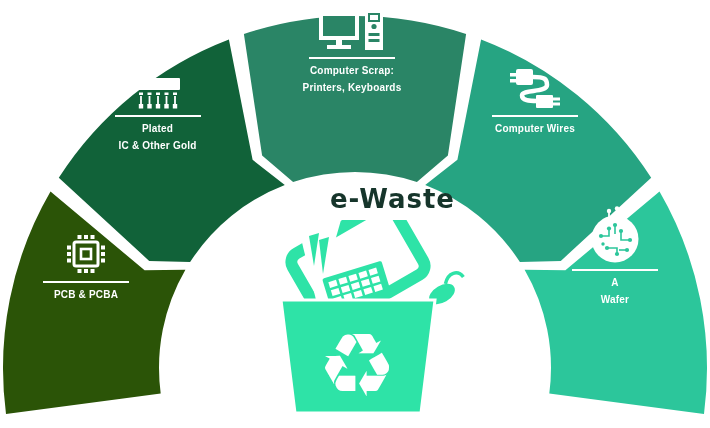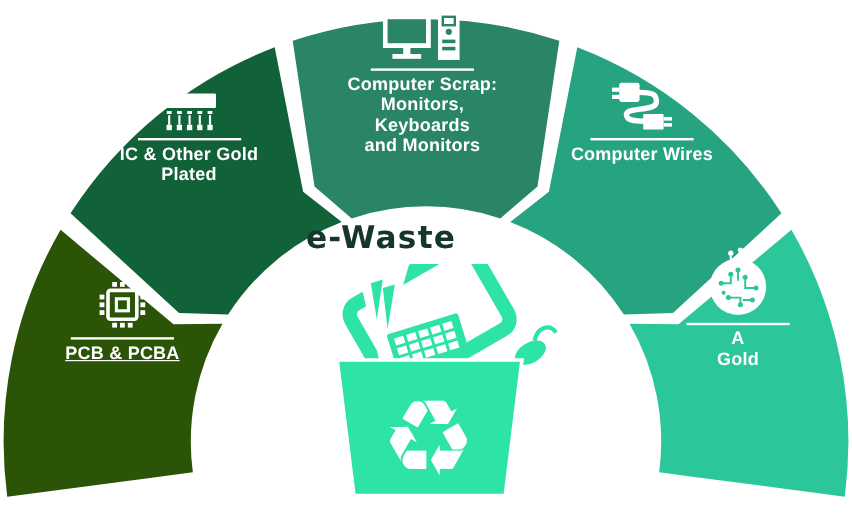--- a/index.html
+++ b/index.html
@@ -4,46 +4,46 @@
 <style>
   html,body{margin:0;padding:0;}
   body{
     width:710px;height:428px;position:relative;background:#ffffff;overflow:hidden;
     font-family:"Liberation Sans", sans-serif;
   }
   #stage{position:absolute;inset:0;width:710px;height:428px;}
   svg.fan{position:absolute;left:0;top:0;}
   .seg-label{
     position:absolute;color:#fff;text-align:center;
-    font-weight:bold;font-size:15px;line-height:17px;letter-spacing:.2px;
+    font-weight:bold;font-size:10px;line-height:17px;letter-spacing:.2px;
   }
   .seg-label .icon{display:block;margin:0 auto;}
   .overline{height:2px;background:#fff;margin:5px auto 3px auto;width:86px;}
   .seg-label p{margin:0;}
   #center-title{
-    position:absolute;left:255px;top:184px;width:200px;text-align:left;
+    position:absolute;left:255px;top:184px;width:200px;text-align:right;
     font-family:"DejaVu Sans", sans-serif;font-weight:bold;font-size:26px;
     letter-spacing:1px;color:var(--title-color,#16352B);
   }
   #bin-wrap{position:absolute;left:253px;top:220px;width:214px;height:208px;}
 </style>
 </head>
 <body>
 
 <div id="stage">
 
   <svg class="fan" width="710" height="428" viewBox="0 0 710 428" id="fan">
       <path d="M6.0,413.9 A352 352 0 0 1 50.5,191.5 L144.6,270.3 L185.4,269.7 A196 196 0 0 0 160.7,393.6 L125.0,398.3 Z" fill="#2B5407"></path>
       <path d="M58.8,177.8 A352 352 0 0 1 228.9,39.4 L252.6,159.8 L284.8,185.0 A196 196 0 0 0 190.1,262.1 L149.2,260.9 Z" fill="#116239"></path>
       <path d="M243.9,34.0 A352 352 0 0 1 466.1,34.0 L447.9,155.4 L416.9,182.0 A196 196 0 0 0 293.1,182.0 L262.1,155.4 Z" fill="#2A8566"></path>
       <path d="M481.1,39.4 A352 352 0 0 1 651.2,177.8 L560.8,260.9 L519.9,262.1 A196 196 0 0 0 425.2,185.0 L457.4,159.8 Z" fill="#26A482"></path>
       <path d="M659.5,191.5 A352 352 0 0 1 704.0,413.9 L585.0,398.3 L549.3,393.6 A196 196 0 0 0 524.6,269.7 L565.4,270.3 Z" fill="#2CC69B"></path>
     </svg>
 
-  <div class="seg-label" style="left:32px;top:232px;width:140px;text-decoration:underline;">
+  <div class="seg-label" style="left:16px;top:232px;width:140px;">
     <svg class="icon" width="44" height="44" viewBox="0 0 44 44">
       <rect x="10" y="10" width="24" height="24" rx="2" fill="none" stroke="#fff" stroke-width="3"></rect>
       <rect x="17" y="17" width="10" height="10" fill="none" stroke="#fff" stroke-width="2.6"></rect>
       <g fill="#fff">
         <rect x="13.5" y="3" width="4" height="4"></rect>
           <rect x="20" y="3" width="4" height="4"></rect>
           <rect x="26.5" y="3" width="4" height="4"></rect>
         <rect x="13.5" y="37" width="4" height="4"></rect>
           <rect x="20" y="37" width="4" height="4"></rect>
           <rect x="26.5" y="37" width="4" height="4"></rect>
@@ -74,40 +74,39 @@
           <rect x="31.6" y="20" width="1.8" height="8"></rect>
           <rect x="40.1" y="20" width="1.8" height="8"></rect>
         <rect x="4.8" y="28" width="4.4" height="4.5"></rect>
           <rect x="13.3" y="28" width="4.4" height="4.5"></rect>
           <rect x="21.8" y="28" width="4.4" height="4.5"></rect>
           <rect x="30.3" y="28" width="4.4" height="4.5"></rect>
           <rect x="38.8" y="28" width="4.4" height="4.5"></rect>
       </g>
     </svg>
     <div class="overline"></div>
+    <p>Plated</p>
     <p>IC &amp; Other Gold</p>
-    <p>Plated</p>
   </div>
 
   <div class="seg-label" style="left:277px;top:10px;width:150px;">
     <svg class="icon" width="66" height="42" viewBox="0 0 66 42">
       <rect x="0" y="2" width="40" height="28" fill="#fff"></rect>
       <rect x="4" y="6" width="32" height="20" fill="var(--seg2)"></rect>
       <rect x="17" y="30" width="6" height="5" fill="#fff"></rect>
       <rect x="8" y="35" width="24" height="4" fill="#fff"></rect>
       <rect x="46" y="0" width="18" height="40" fill="#fff"></rect>
       <rect x="50" y="4" width="10" height="7" fill="#fff" stroke="var(--seg2)" stroke-width="2"></rect>
       <circle cx="55" cy="16.5" r="2.6" fill="var(--seg2)"></circle>
       <rect x="49.5" y="23" width="11" height="3" fill="var(--seg2)"></rect>
       <rect x="49.5" y="29" width="11" height="3" fill="var(--seg2)"></rect>
     </svg>
     <div class="overline"></div>
     <p>Computer Scrap:</p>
-    <p>Monitors, Keyboards</p>
-    <p>and Monitors</p>
+    <p>Printers, Keyboards</p>
   </div>
 
   <div class="seg-label" style="left:465px;top:64px;width:140px;">
     <svg class="icon" width="52" height="46" viewBox="0 0 52 46">
       <rect x="1" y="9" width="6" height="3.5" fill="#fff"></rect>
       <rect x="1" y="15" width="6" height="3.5" fill="#fff"></rect>
       <rect x="7" y="5" width="17" height="16" rx="2" fill="#fff"></rect>
       <path d="M24,13 C36,13 38,15 38,21 C38,29 13,25 13,31.5 C13,36.5 20,37 28,37" fill="none" stroke="#fff" stroke-width="4.5" stroke-linecap="round"></path>
       <rect x="27" y="31" width="17" height="13" rx="1" fill="#fff"></rect>
       <rect x="44" y="33.5" width="7" height="3" fill="#fff"></rect>
@@ -142,21 +141,21 @@
           <circle cx="30" cy="48" r="2.1"></circle>
         <circle cx="34" cy="25" r="2.1"></circle>
           <circle cx="43" cy="34" r="2.1"></circle>
         <circle cx="28" cy="19" r="2.1"></circle>
           <circle cx="40" cy="44" r="2.1"></circle>
         <circle cx="16" cy="38" r="1.7"></circle>
       </g>
     </svg>
     <div class="overline"></div>
     <p>A</p>
-    <p>Gold</p>
+    <p>Wafer</p>
   </div>
 
   <div id="center-title">e-Waste</div>
 
   <div id="bin-wrap">
     <svg width="214" height="208" viewBox="0 0 214 208">
 
       <g transform="translate(105,44) rotate(-30)">
         <rect x="-58" y="-40" width="116" height="80" rx="10" fill="#ffffff" stroke="var(--bin)" stroke-width="12"></rect>
       </g>

